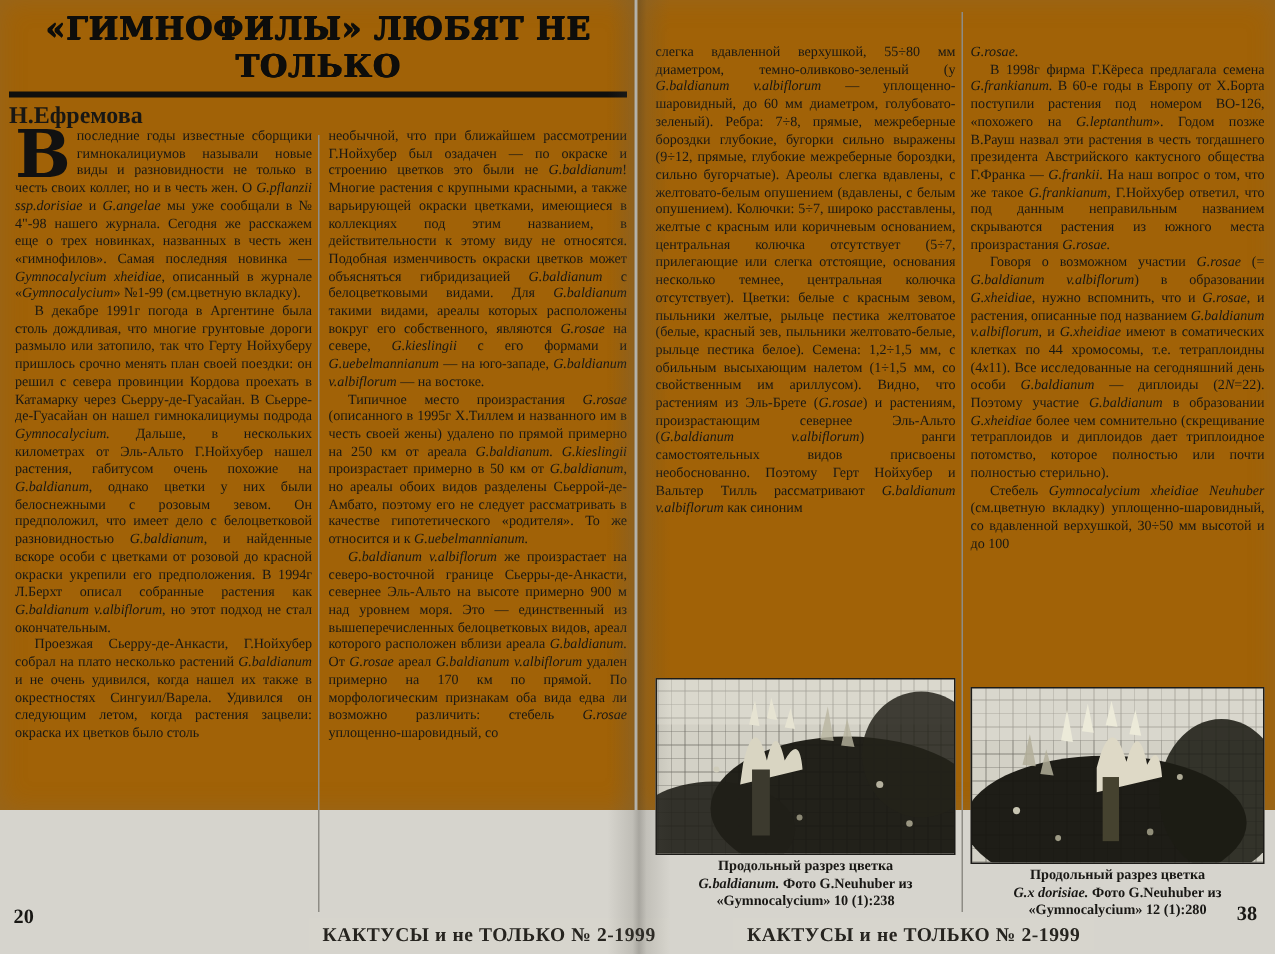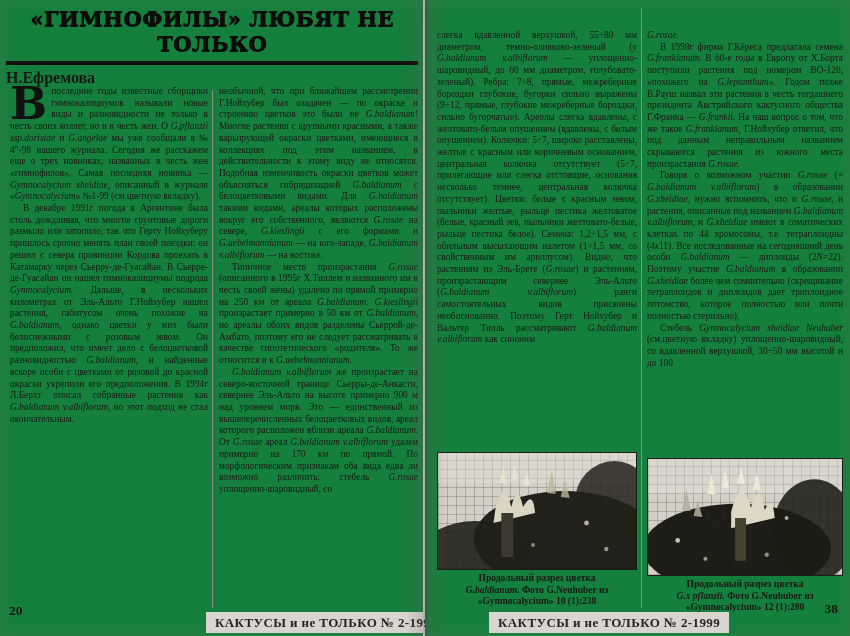--- a/index.html
+++ b/index.html
@@ -1,18 +1,18 @@
 <!DOCTYPE html>
 <html><head>
 <meta charset="utf-8">
 <style>
   html,body{margin:0;padding:0;background:#b9b7b0;}
   #canvas{position:relative;width:850px;height:636px;background:#d6d4cd;overflow:hidden;
           font-family:"Liberation Serif",serif;color:#181714;}
-  .page{position:absolute;top:0;height:636px;background:#15803d;box-shadow:inset 0 0 18px rgba(120,115,105,.25);}
+  .page{position:absolute;top:0;height:540px;background:#a16207;box-shadow:inset 0 0 18px rgba(120,115,105,.25);}
   #page-left{left:0;width:423px;}
   #page-right{left:425px;width:425px;}
   #gutter{position:absolute;left:405px;top:0;width:42px;height:636px;pointer-events:none;z-index:5;
           background:linear-gradient(90deg,rgba(90,88,80,0) 0%,rgba(90,88,80,.18) 40%,rgba(60,58,52,.30) 50%,rgba(90,88,80,.16) 62%,rgba(90,88,80,0) 100%);}
   
   #masthead{position:absolute;left:6px;top:6px;width:412px;text-align:center;}
   .title-line{font-family:"DejaVu Serif",serif;font-weight:bold;font-size:21px;line-height:25px;
               letter-spacing:.5px;color:#0d0d0b;text-shadow:.7px 0 0 #0d0d0b,0 .5px 0 #0d0d0b;}
   #title-rule{height:4px;background:#0f0f0d;margin-top:5px;}
   #author{ text-align:left;font-weight:bold;font-size:16px;padding:4px 14px 0 0;}
@@ -57,20 +57,21 @@
   <div class="page" id="page-left">
     <div id="masthead">
       <div class="title-line">«ГИМНОФИЛЫ» ЛЮБЯТ НЕ ТОЛЬКО</div>
       <div id="title-rule"></div>
       <div id="author">Н.Ефремова</div>
     </div>
 
     <div class="col" id="l-col1">
       <p><span class="dropcap">В</span><span class="para">последние годы известные сборщики гимнокалициумов называли новые виды и разновидности не только в честь своих коллег, но и в честь жен. О <i>G.pflanzii</i> <i>ssp.dorisiae</i> и <i>G.angelae</i> мы уже сообщали в № 4"-98 нашего журнала. Сегодня же расскажем еще о трех новинках, названных в честь жен «гимнофилов». Самая последняя новинка — <i>Gymnocalycium</i> <i>xheidiae</i>, описанный в журнале «<i>Gymnocalycium</i>» №1-99 (см.цветную вкладку).</span></p>
       <p class="indent para">В декабре 1991г погода в Аргентине была столь дождливая, что многие грунтовые дороги размыло или затопило, так что Герту Нойхуберу пришлось срочно менять план своей поездки: он решил с севера провинции Кордова проехать в Катамарку через Сьерру-де-Гуасайан. В Сьерре-де-Гуасайан он нашел гимнокалициумы подрода <i>Gymnocalycium.</i> Дальше, в нескольких километрах от Эль-Альто Г.Нойхубер нашел растения, габитусом очень похожие на <i>G.baldianum</i>, однако цветки у них были белоснежными с розовым зевом. Он предположил, что имеет дело с белоцветковой разновидностью <i>G.baldianum</i>, и найденные вскоре особи с цветками от розовой до красной окраски укрепили его предположения. В 1994г Л.Берхт описал собранные растения как <i>G.baldianum</i> <i>v.albiflorum</i>, но этот подход не стал окончательным.</p>
+      <p class="indent para">Проезжая Сьерру-де-Анкасти, Г.Нойхубер собрал на плато несколько растений <i>G.baldianum</i> и не очень удивился, когда нашел их также в окрестностях Сингуил/Варела. Удивился он следующим летом, когда растения зацвели: окраска их цветков было столь</p>
     </div>
     <div class="vrule" id="l-divider"></div>
     <div class="col" id="l-col2">
       <p class="para">необычной, что при ближайшем рассмотрении Г.Нойхубер был озадачен — по окраске и строению цветков это были не <i>G.baldianum</i>! Многие растения с крупными красными, а также варьирующей окраски цветками, имеющиеся в коллекциях под этим названием, в действительности к этому виду не относятся. Подобная изменчивость окраски цветков может объясняться гибридизацией <i>G.baldianum</i> с белоцветковыми видами. Для <i>G.baldianum</i> такими видами, ареалы которых расположены вокруг его собственного, являются <i>G.rosae</i> на севере, <i>G.kieslingii</i> с его формами и <i>G.uebelmannianum</i> — на юго-западе, <i>G.baldianum</i> <i>v.albiflorum</i> — на востоке.</p>
       <p class="indent para">Типичное место произрастания <i>G.rosae</i> (описанного в 1995г Х.Тиллем и названного им в честь своей жены) удалено по прямой примерно на 250 км от ареала <i>G.baldianum.</i> <i>G.kieslingii</i> произрастает примерно в 50 км от <i>G.baldianum</i>, но ареалы обоих видов разделены Сьеррой-де-Амбато, поэтому его не следует рассматривать в качестве гипотетического «родителя». То же относится и к <i>G.uebelmannianum.</i></p>
       <p class="indent para"><i>G.baldianum</i> <i>v.albiflorum</i> же произрастает на северо-восточной границе Сьерры-де-Анкасти, севернее Эль-Альто на высоте примерно 900 м над уровнем моря. Это — единственный из вышеперечисленных белоцветковых видов, ареал которого расположен вблизи ареала <i>G.baldianum.</i> От <i>G.rosae</i> ареал <i>G.baldianum</i> <i>v.albiflorum</i> удален примерно на 170 км по прямой. По морфологическим признакам оба вида едва ли возможно различить: стебель <i>G.rosae</i> уплощенно-шаровидный, со</p>
     </div>
 
     <div class="page-num" id="lp-num">20</div>
     <div class="journal-mark" id="lp-journal">КАКТУСЫ и не ТОЛЬКО  № 2-1999</div>
@@ -123,21 +124,21 @@
           <rect x="88" y="58" width="11" height="42" fill="#45422f"></rect>
           <path d="M34,50 l5,-20 l4,21 z M46,56 l4,-16 l5,17 z" fill="#b2ae99" opacity="0.85"></path>
           <circle cx="30" cy="80" r="2.4" fill="#c7c4b1"></circle>
             <circle cx="140" cy="58" r="2" fill="#aeab96"></circle>
           <circle cx="120" cy="94" r="2.2" fill="#918e79"></circle>
             <circle cx="58" cy="98" r="2" fill="#9d9a85"></circle>
         </svg>
       </div>
       <div class="caption">
         <div>Продольный разрез цветка</div>
-        <div><i>G.x pflanzii.</i><span> Фото G.Neuhuber из</span></div>
+        <div><i>G.x dorisiae.</i><span> Фото G.Neuhuber из</span></div>
         <div>«Gymnocalycium» 12 (1):280</div>
       </div>
     </div>
 
     <div class="journal-mark" id="rp-journal">КАКТУСЫ и не ТОЛЬКО  № 2-1999</div>
     <div class="page-num" id="rp-num">38</div>
   </div>
 
   <div id="gutter"></div>
 </div>

